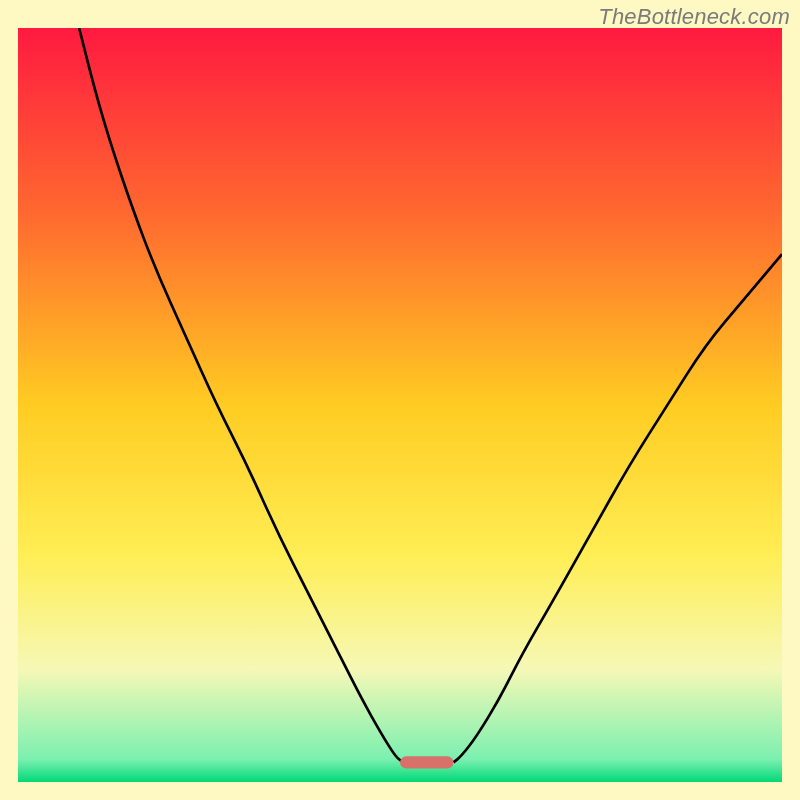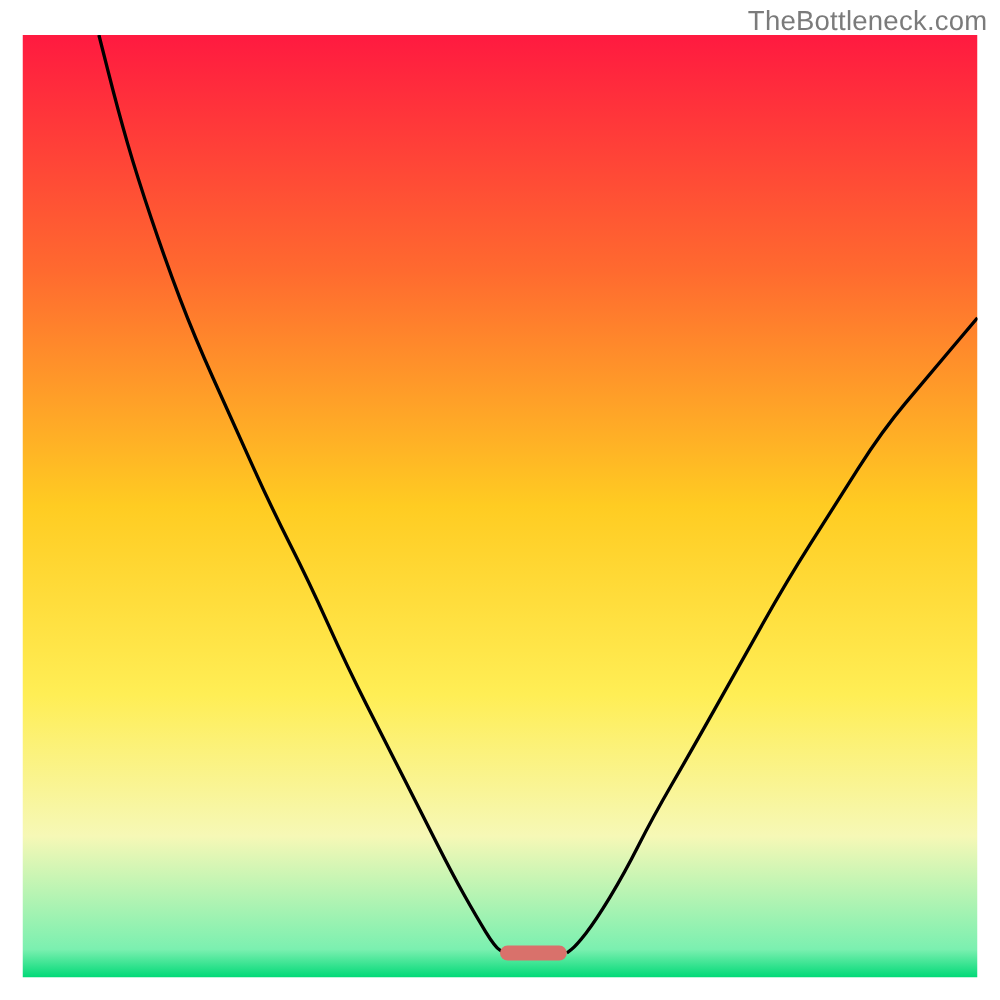--- a/index.html
+++ b/index.html
@@ -8,21 +8,22 @@
     width: 800px;
     height: 800px;
     background: #000;
     font-family: Arial, Helvetica, sans-serif;
     overflow: hidden;
   }
   .frame {
     position: relative;
     width: 800px;
     height: 800px;
-    background: #ffffff;
+    background: #fef9c3;
+    font-style: italic;
   }
   .watermark {
     position: absolute;
     top: 4px;
     right: 10px;
     color: #7b7b7b;
     font-size: 22px;
     font-weight: 500;
     letter-spacing: 0.2px;
     z-index: 5;

